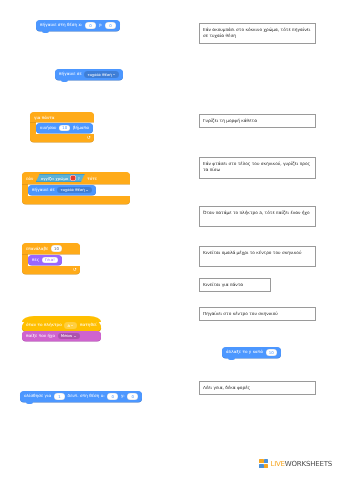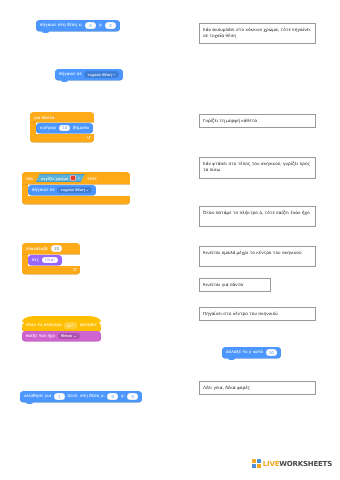--- a/index.html
+++ b/index.html
@@ -195,21 +195,21 @@
     grid-template-rows: 1fr 1fr;
     gap: .8px;
   }
   #footer .mark i { display: block; border-radius: .6px; }
   #footer .mark i:nth-child(1) { background: #F5A623; }
   #footer .mark i:nth-child(2) { background: #4A90D9; }
   #footer .mark i:nth-child(3) { background: #4A90D9; }
   #footer .mark i:nth-child(4) { background: #F5A623; }
   #footer .wordmark {
     font-size: 7px;
-    font-weight: bold;
+    font-weight: normal;
     letter-spacing: -.2px;
     color: #4a4a4a;
     font-family: "DejaVu Sans", "Liberation Sans", sans-serif;
   }
   #footer .wordmark .live { color: #F5A623; }
 </style>
 </head>
 <body>
 
 <div id="sheet">

